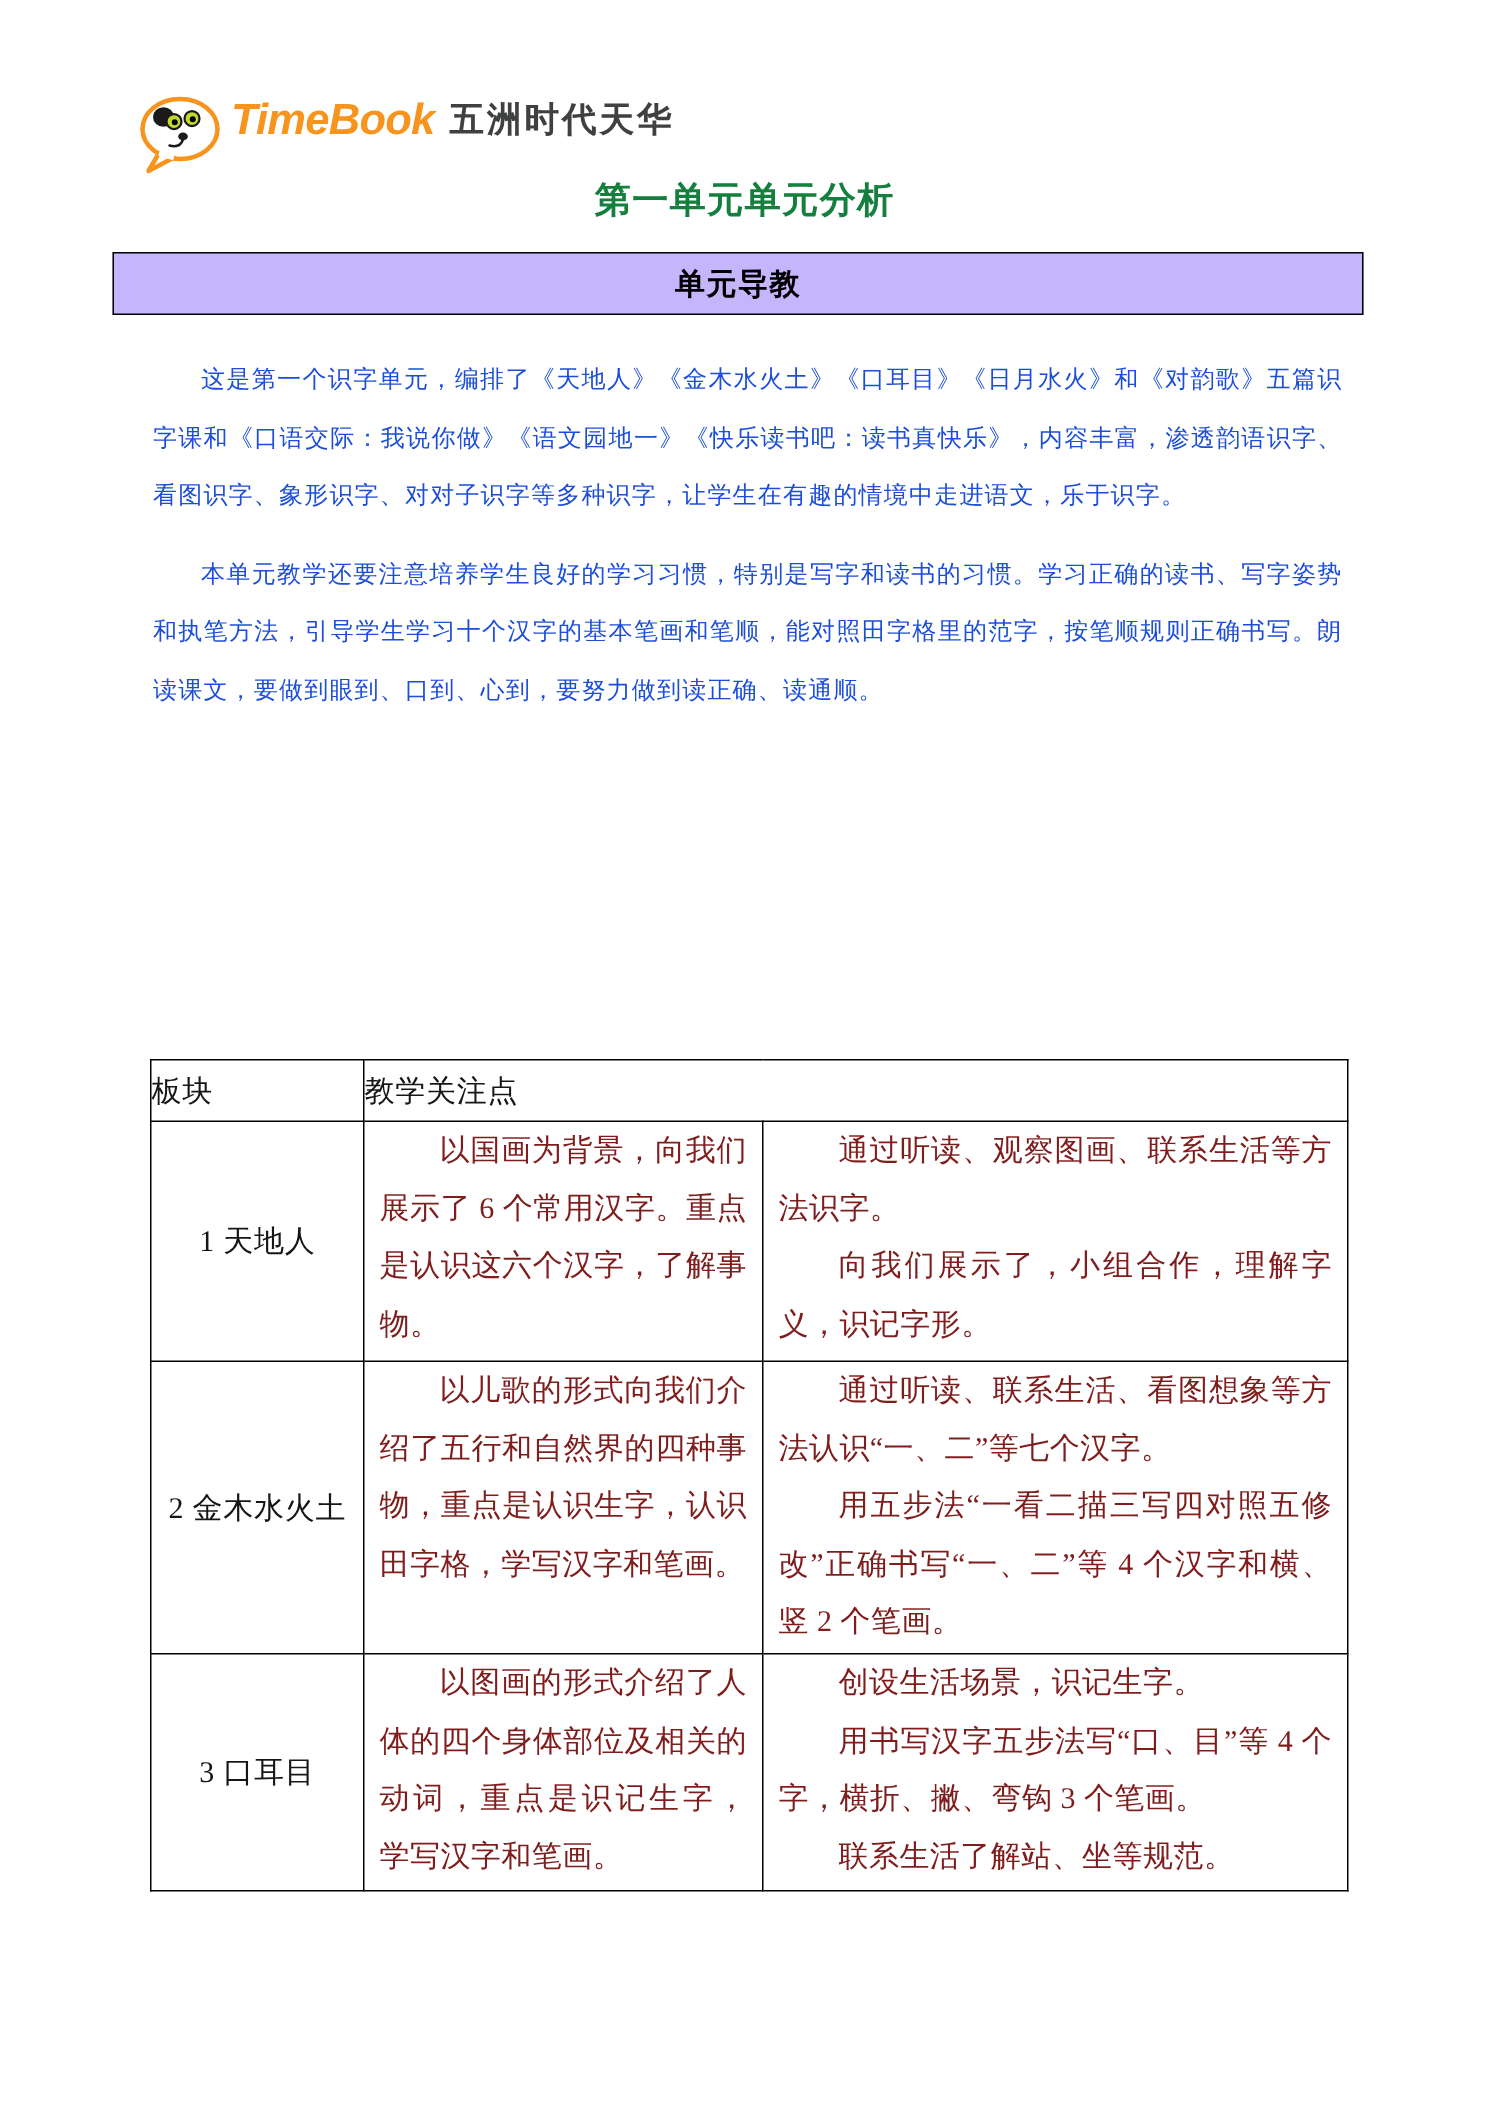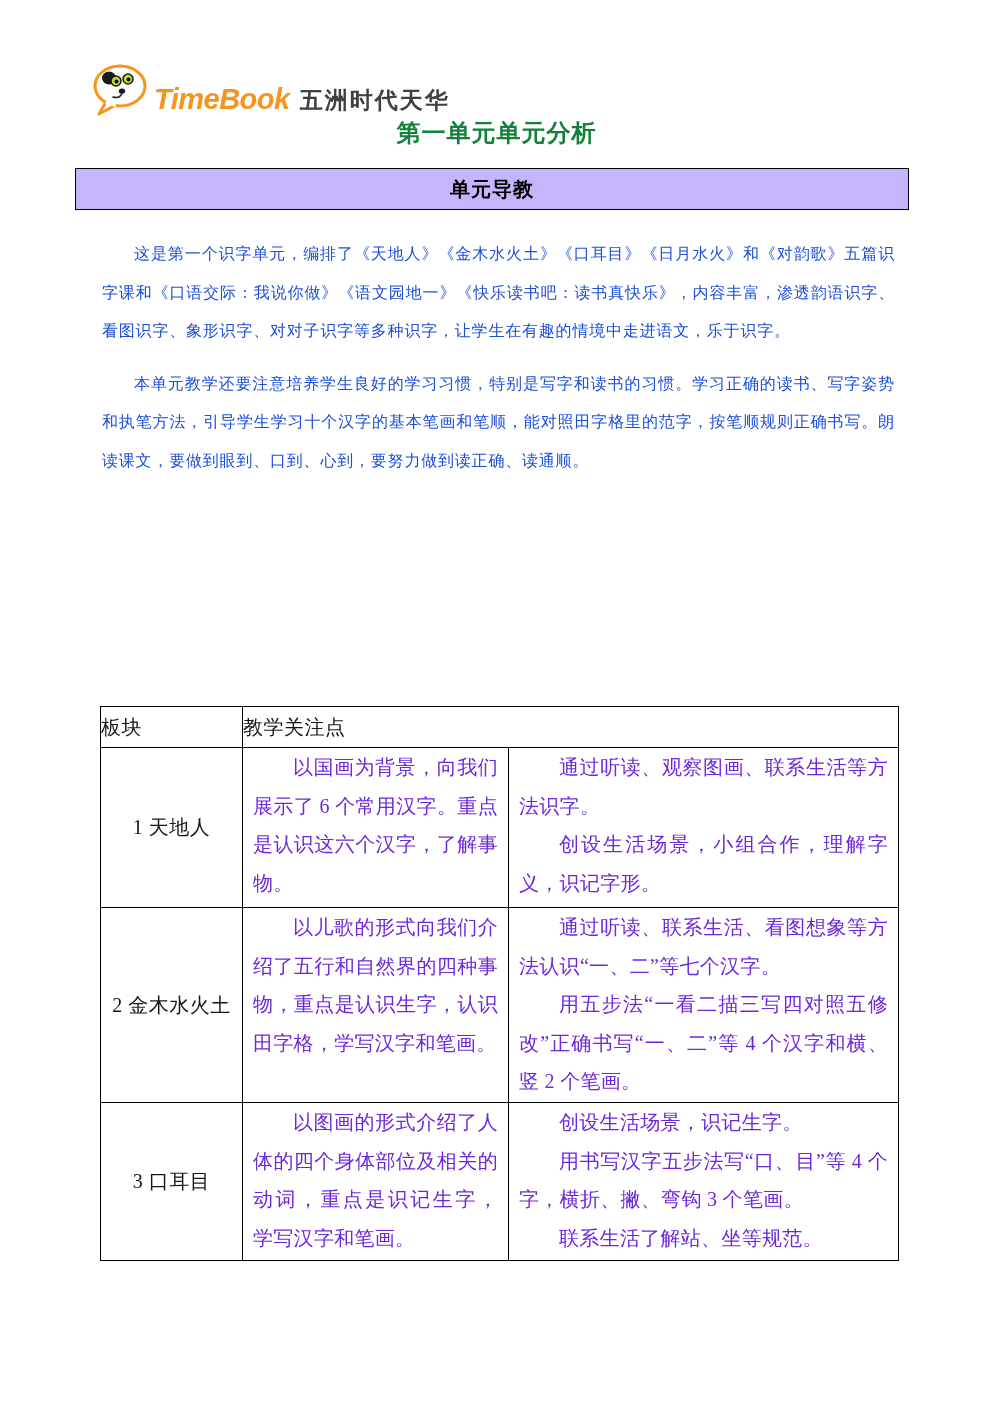--- a/index.html
+++ b/index.html
@@ -1,21 +1,21 @@
 <!DOCTYPE html>
 <html><head>
 <meta charset="utf-8">
 <style>
   html,body{margin:0;padding:0;background:#ffffff;}
   body{width:993px;height:1404px;position:relative;
        font-family:"Liberation Serif","DejaVu Serif",serif;color:#161616;}
   .page{position:absolute;inset:0;background:#fff;}
 
   
-  .logo{position:absolute;top:64px;left:92px;display:flex;align-items:flex-end;gap:6px;
+  .logo{position:absolute;top:64px;left:92px;display:flex;align-items:flex-start;gap:6px;
         font-family:"Liberation Sans","DejaVu Sans",sans-serif;}
   .logo .brand{color:#F7941D;font-weight:bold;font-style:italic;font-size:29px;letter-spacing:-0.5px;}
   .logo .company{color:#3f4041;font-weight:bold;font-size:23px;letter-spacing:2px;margin-left:4px;}
 
   
   .title{position:absolute;top:117px;left:0;width:100%;text-align:center;margin:0;
          font-size:24px;font-weight:bold;color:#15803d;letter-spacing:1px;}
 
   
   .header-bar{position:absolute;top:168px;left:75px;right:84px;height:40px;
@@ -31,21 +31,21 @@
   
   table.focus-table{position:absolute;top:706px;left:100px;border-collapse:collapse;
                     table-layout:fixed;width:798px;}
   table.focus-table th,table.focus-table td{border:1px solid #000;padding:0;}
   table.focus-table th{height:40px;font-size:20px;font-weight:normal;text-align:left;
                        vertical-align:middle;letter-spacing:0.5px;}
   td.module{width:142px;text-align:center;vertical-align:middle;font-size:20px;letter-spacing:0.5px;}
   td.desc{width:266px;vertical-align:top;}
   td.focus{width:390px;vertical-align:top;}
   td.desc p,td.focus p{margin:0;padding:0 10px;font-size:20px;line-height:38.6px;
-                       letter-spacing:0.3px;text-indent:2em;text-align:justify;color:#6d28d9;}
+                       letter-spacing:0.3px;text-indent:2em;text-align:justify;color:#7f1d1d;}
   tr.r1{height:160px;} tr.r2{height:195px;} tr.r3{height:158px;}
   td.desc{padding-top:2px;} td.focus{padding-top:2px;}
 </style>
 </head>
 <body>
 
 <div class="page">
 
   <div class="logo">
     <svg width="56" height="52" viewBox="0 0 56 52">
@@ -86,21 +86,21 @@
       <th>板块</th>
       <th colspan="2">教学关注点</th>
     </tr>
     <tr class="r1">
       <td class="module">1 天地人</td>
       <td class="desc">
         <p>以国画为背景，向我们展示了 6 个常用汉字。重点是认识这六个汉字，了解事物。</p>
       </td>
       <td class="focus">
         <p>通过听读、观察图画、联系生活等方法识字。</p>
-        <p>创设生活场景，小组合作，理解字义，识记字形。</p>
+        <p>向我们展示了，小组合作，理解字义，识记字形。</p>
       </td>
     </tr>
     <tr class="r2">
       <td class="module">2 金木水火土</td>
       <td class="desc">
         <p>以儿歌的形式向我们介绍了五行和自然界的四种事物，重点是认识生字，认识田字格，学写汉字和笔画。</p>
       </td>
       <td class="focus">
         <p>通过听读、联系生活、看图想象等方法认识“一、二”等七个汉字。</p>
         <p>用五步法“一看二描三写四对照五修改”正确书写“一、二”等 4 个汉字和横、竖 2 个笔画。</p>

